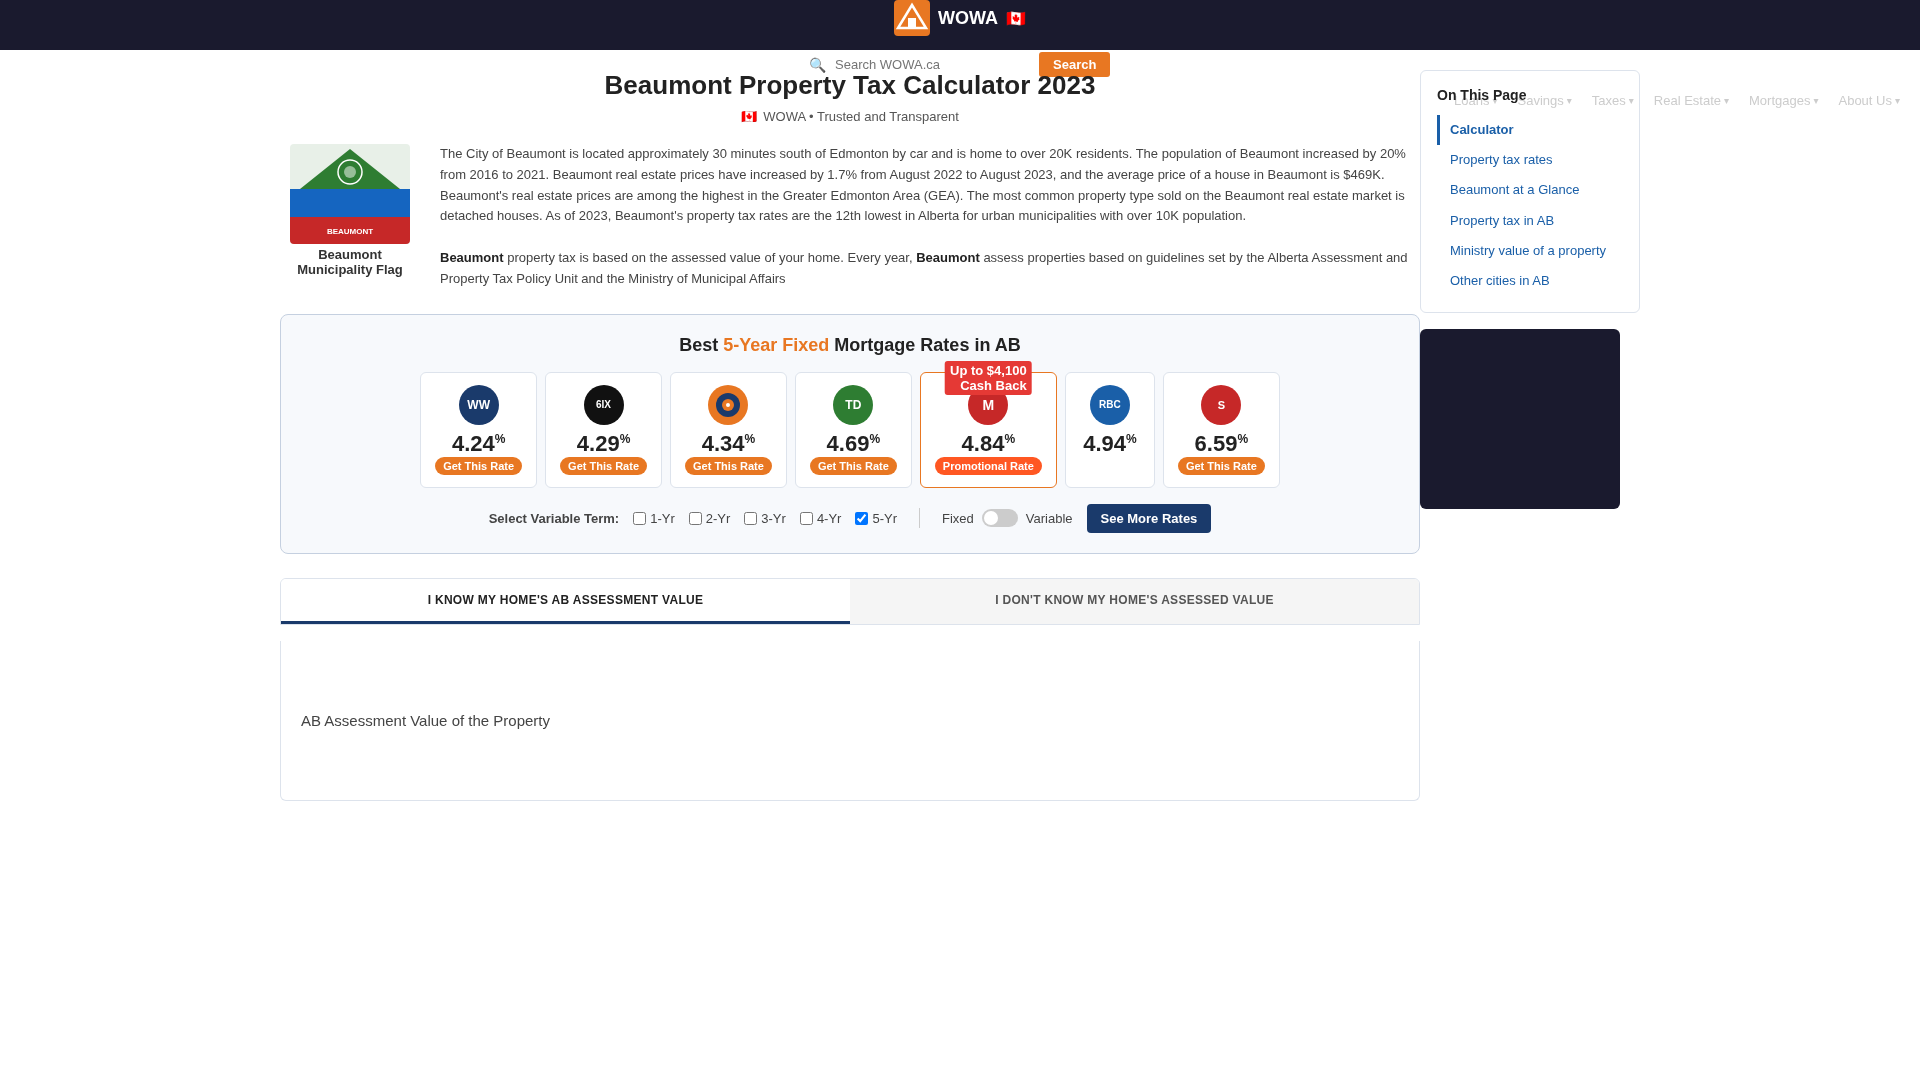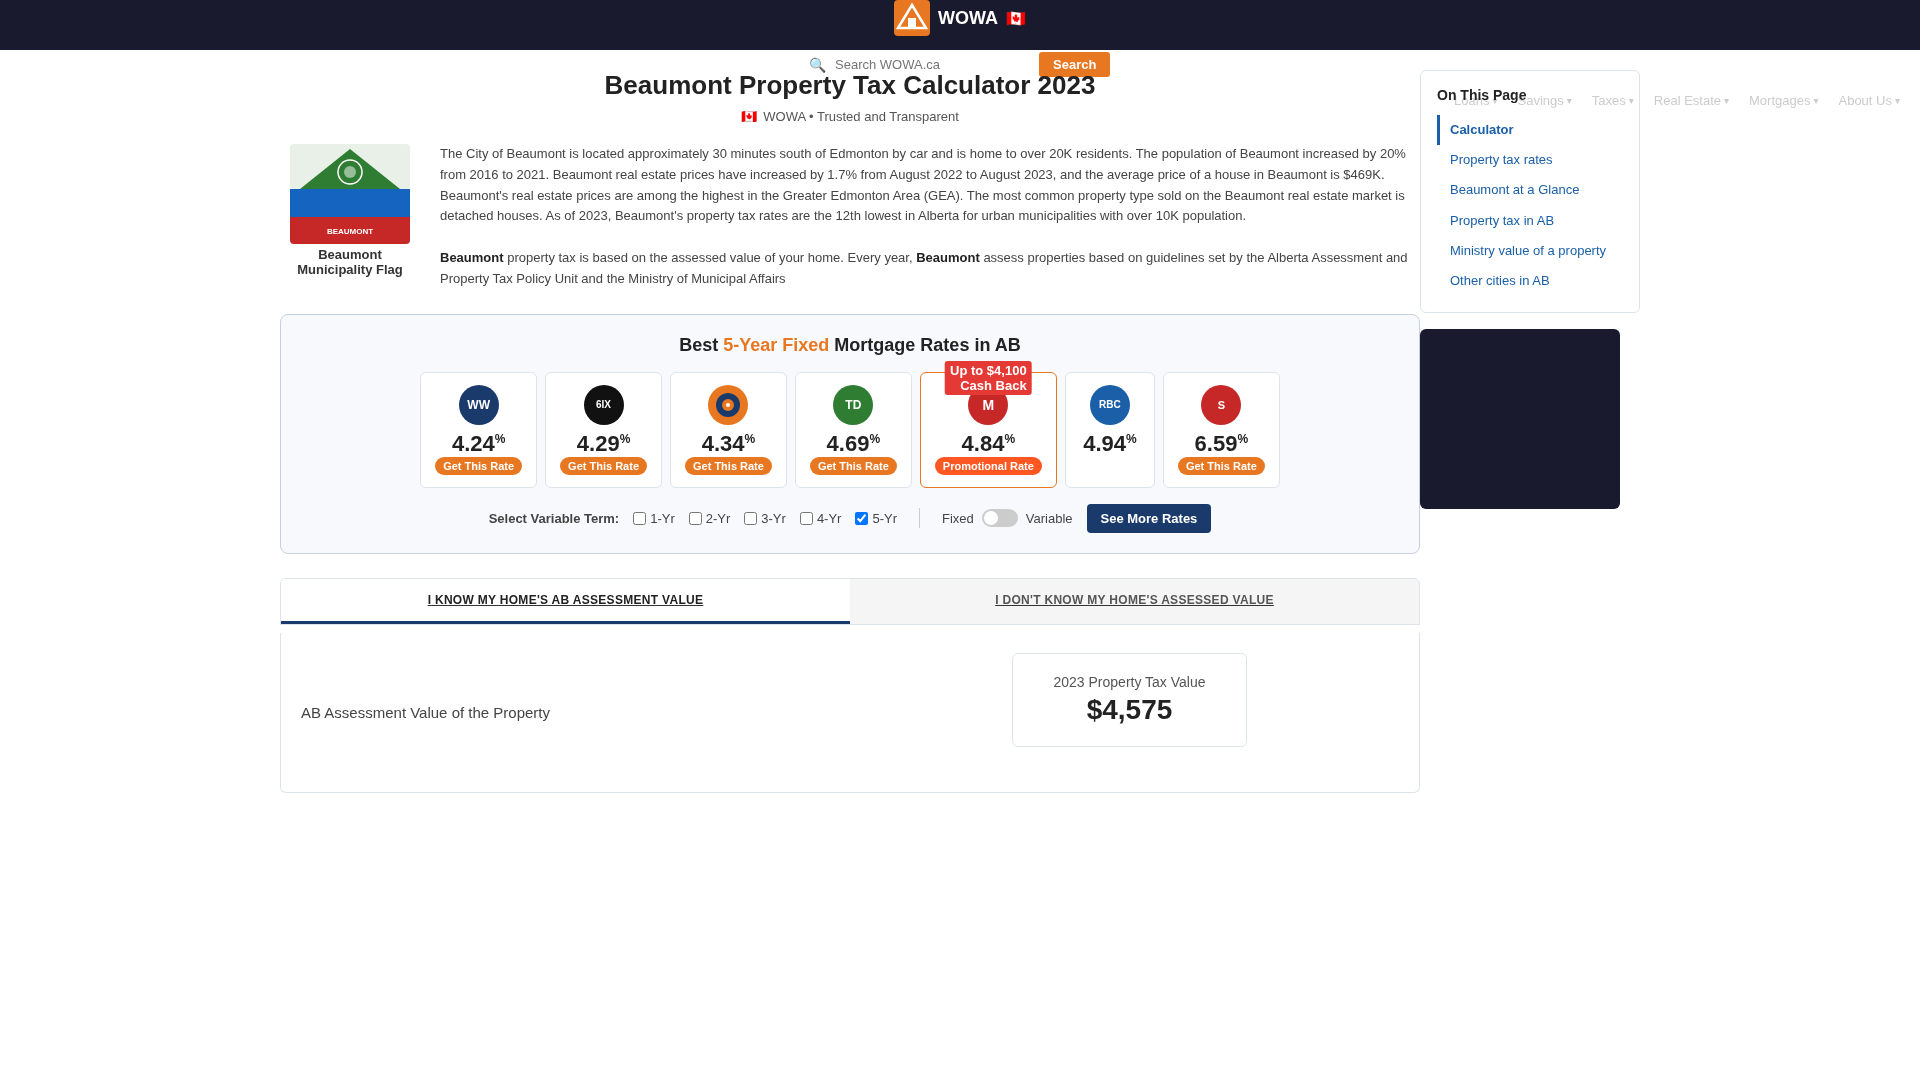--- a/index.html
+++ b/index.html
@@ -223,22 +223,21 @@
       cursor: pointer;
       font-weight: bold;
     }
 
     
     .calc-tabs {
       display: flex;
       border: 1px solid #dde3ec;
       border-radius: 6px 6px 0 0;
       overflow: hidden;
-      margin-bottom: 8px;
-      text-decoration: underline;
+      margin-bottom: 16px;
     }
     .calc-tab {
       flex: 1;
       padding: 14px 10px;
       text-align: center;
       font-size: 12px;
       font-weight: bold;
       color: #555;
       cursor: pointer;
       background: #f5f5f5;
@@ -477,26 +476,20 @@
 
     <div>
       <div class="calc-tabs">
         <div class="calc-tab active">I KNOW MY HOME'S AB ASSESSMENT VALUE</div>
         <div class="calc-tab">I DON'T KNOW MY HOME'S ASSESSED VALUE</div>
       </div>
       <div class="calc-content">
         <div class="calc-left">
           <span class="calc-left-label">AB Assessment Value of the Property</span>
         </div>
-        <div class="calc-right">
-          <div class="tax-value-box">
-            <div class="tax-value-label">2023 Property Tax Value</div>
-            <div class="tax-value-amount">$4,575</div>
-          </div>
-        </div>
       </div>
     </div>
 
   </div>
 
   <div class="sidebar">
     <div class="on-this-page">
       <div class="on-this-page-title">On This Page</div>
       <div class="on-this-page-item active">Calculator</div>
       <div class="on-this-page-item">Property tax rates</div>

